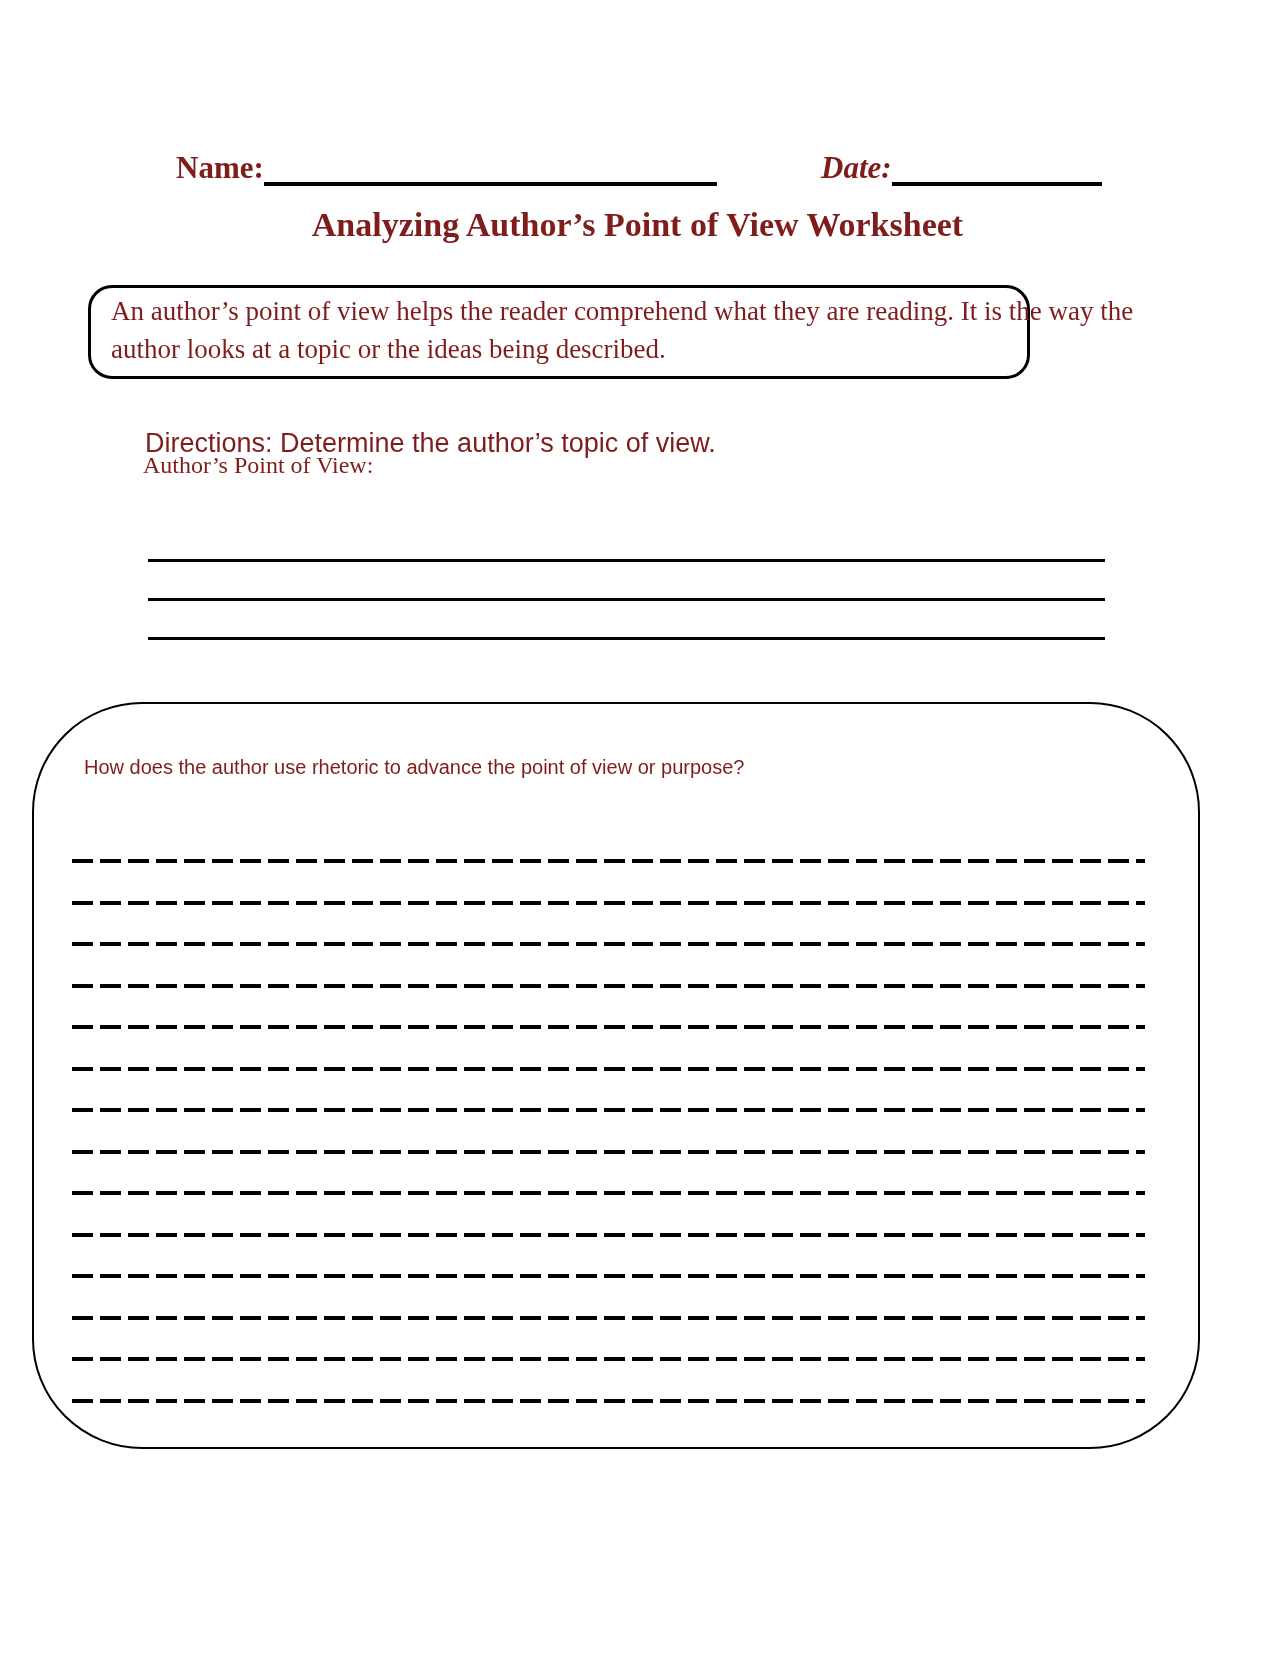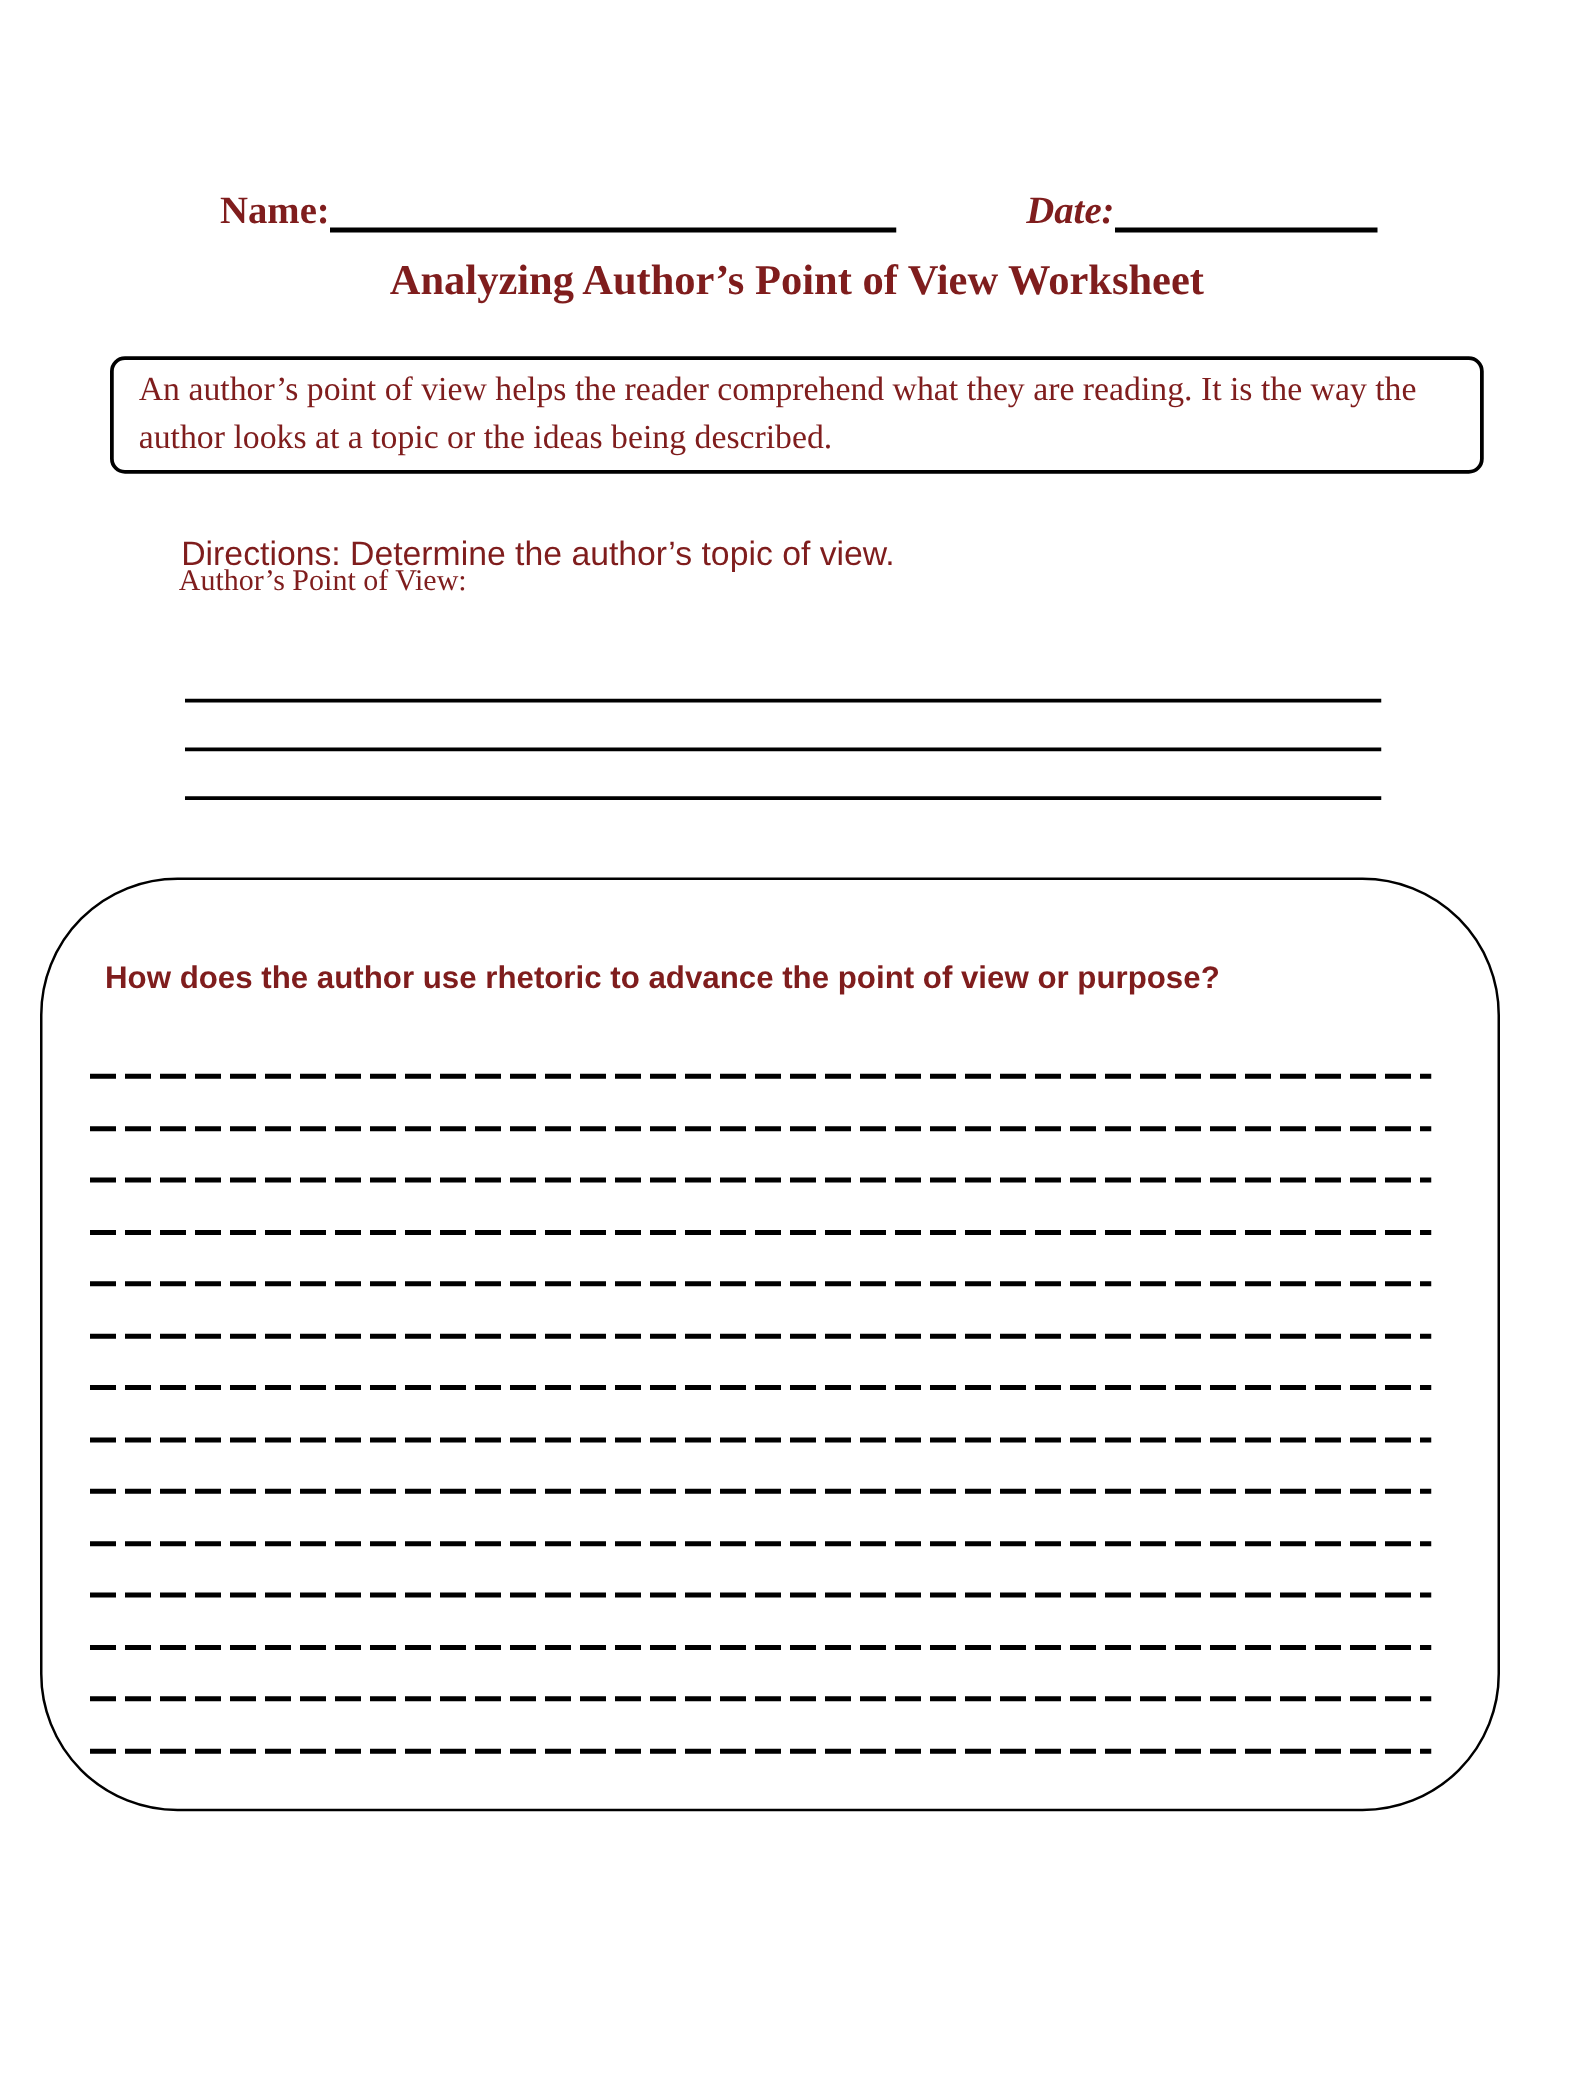--- a/index.html
+++ b/index.html
@@ -19,22 +19,22 @@
   .name-label{left:176px;top:150px;font-size:31px;font-weight:bold;}
   .name-underline{left:264px;top:182px;width:453px;height:4px;background:#000;}
   .date-label{left:821px;top:150px;font-size:31px;font-weight:bold;font-style:italic;}
   .date-underline{left:892px;top:182px;width:210px;height:4px;background:#000;}
 
   
   .title{left:0;top:206px;width:1275px;text-align:center;font-size:34px;font-weight:bold;}
 
   
   .def-box{
-    left:88px;top:285px;width:1099px;height:94px;
-    border:3px solid #000;border-radius:12px;
+    left:88px;top:285px;width:942px;height:94px;
+    border:3px solid #000;border-radius:24px;
     box-sizing:border-box;
   }
   .def-text{
     position:absolute;left:20px;top:4px;width:1045px;
     font-size:27px;line-height:38px;
   }
 
   
   .directions{left:145px;top:428px;font-size:27px;}
   .pov-heading{left:143px;top:452px;font-size:24px;font-weight:normal;}
@@ -43,23 +43,22 @@
   .answer-lines{left:148px;top:559px;width:957px;}
   .answer-lines .wline{height:3px;background:#000;margin-bottom:36px;}
 
   
   .response-box{
     left:32px;top:702px;width:1168px;height:747px;
     border:2px solid #000;border-radius:110px;
     box-sizing:border-box;
   }
   .question{
-    position:absolute;left:50px;top:64px;width:1040px;
-    font-size:25px;
-    font-weight:bold;
+    position:absolute;left:50px;top:52px;width:1040px;
+    font-size:20px;
   }
   .response-lines{
     position:absolute;left:38px;top:155px;width:1073px;
   }
   .response-lines .wline{
     height:4px;margin-bottom:37.5px;
     background:repeating-linear-gradient(to right,#000 0,#000 21px,transparent 21px,transparent 28px);
   }
 
   

